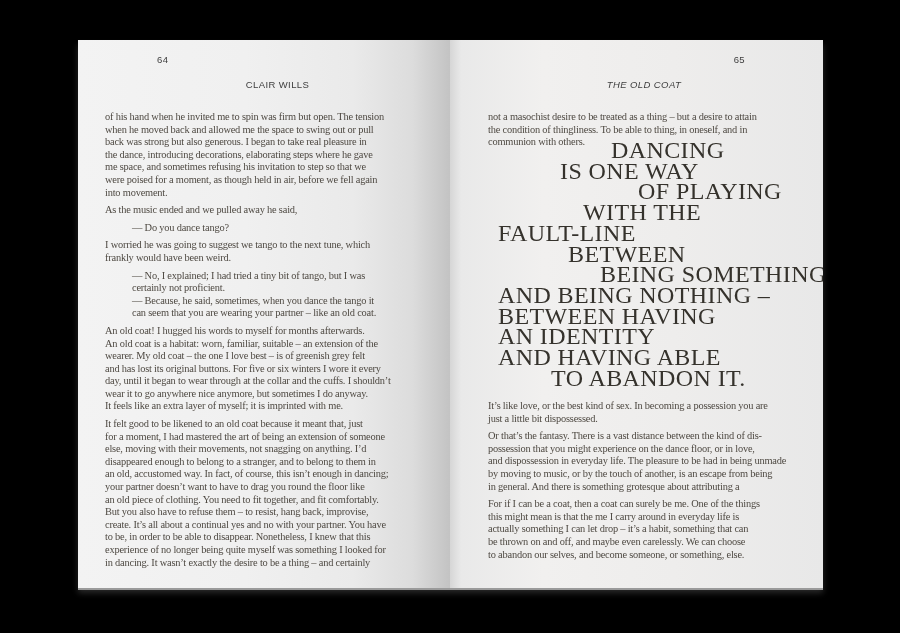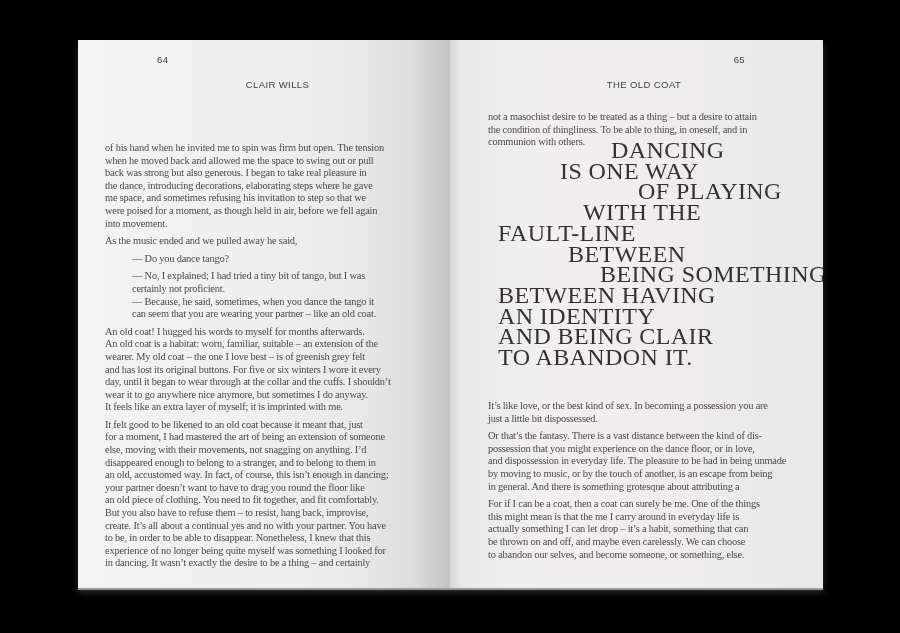--- a/index.html
+++ b/index.html
@@ -26,29 +26,29 @@
   .page-header{
     position:absolute;top:14px;left:0;right:0;height:14px;
     font-family:"Liberation Sans", sans-serif;
     font-size:9.5px;color:#3e3e3e;letter-spacing:.4px;padding-left:12px;
   }
   .pnum{position:absolute;top:0;}
   .pnum-left{left:79px;}
   .pnum-right{right:78px;}
   .rhead{position:absolute;top:0;text-align:center;margin-top:25px;}
   .rhead-left{left:27px;width:345px;}
-  .rhead-right{left:38px;width:312px;}
+  .rhead-right{left:38px;width:312px;font-style:italic;}
   .body-text{
     font-family:"Liberation Serif", serif;
     font-size:10.4px;line-height:12.6px;
     color:#4e4942;letter-spacing:-0.2px;
   }
   .body-text p{margin:0 0 5px 0;white-space:pre-line;}
   .body-text p.dialogue{margin-left:27px;}
-  .lp-content{padding:71px 0 0 27px;width:345px;margin-top:31px;}
+  .lp-content{padding:71px 0 0 27px;width:345px;}
   .rp-intro{padding:71px 0 0 38px;width:312px;}
   .rp-bottom{position:absolute;top:360px;left:38px;width:330px;}
   .display-quote{
     position:absolute;top:100px;left:48px;width:330px;
     font-family:"Liberation Serif", serif;
     font-size:24px;line-height:20.7px;color:#35322c;
     letter-spacing:.4px;white-space:nowrap;
   }
   .dq-line{display:block;}
   .dq-line:nth-child(1){margin-left:113px;}
@@ -77,20 +77,22 @@
     <div class="body-text lp-content">
       <p>of his hand when he invited me to spin was firm but open. The tension
 when he moved back and allowed me the space to swing out or pull
 back was strong but also generous. I began to take real pleasure in
 the dance, introducing decorations, elaborating steps where he gave
 me space, and sometimes refusing his invitation to step so that we
 were poised for a moment, as though held in air, before we fell again
 into movement.</p>
       <p>As the music ended and we pulled away he said,</p>
       <p class="dialogue">— Do you dance tango?</p>
+      <p>I worried he was going to suggest we tango to the next tune, which
+frankly would have been weird.</p>
       <p class="dialogue">— No, I explained; I had tried a tiny bit of tango, but I was
 certainly not proficient.
 — Because, he said, sometimes, when you dance the tango it
 can seem that you are wearing your partner – like an old coat.</p>
       <p>An old coat! I hugged his words to myself for months afterwards.
 An old coat is a habitat: worn, familiar, suitable – an extension of the
 wearer. My old coat – the one I love best – is of greenish grey felt
 and has lost its original buttons. For five or six winters I wore it every
 day, until it began to wear through at the collar and the cuffs. I shouldn’t
 wear it to go anywhere nice anymore, but sometimes I do anyway.
@@ -123,23 +125,24 @@
     </div>
 
     <div class="display-quote">
       <span class="dq-line">DANCING</span>
       <span class="dq-line">IS ONE WAY</span>
       <span class="dq-line">OF PLAYING</span>
       <span class="dq-line">WITH THE</span>
       <span class="dq-line">FAULT-LINE</span>
       <span class="dq-line">BETWEEN</span>
       <span class="dq-line">BEING SOMETHING</span>
+      <span class="dq-line">AND BEING NOTHING –</span>
       <span class="dq-line">BETWEEN HAVING</span>
       <span class="dq-line">AN IDENTITY</span>
-      <span class="dq-line">AND BEING CLAIR</span>
+      <span class="dq-line">AND HAVING ABLE</span>
       <span class="dq-line">TO ABANDON IT.</span>
     </div>
 
     <div class="body-text rp-bottom">
       <p>It’s like love, or the best kind of sex. In becoming a possession you are
 just a little bit dispossessed.</p>
       <p>Or that’s the fantasy. There is a vast distance between the kind of dis-
 possession that you might experience on the dance floor, or in love,
 and dispossession in everyday life. The pleasure to be had in being unmade
 by moving to music, or by the touch of another, is an escape from being

